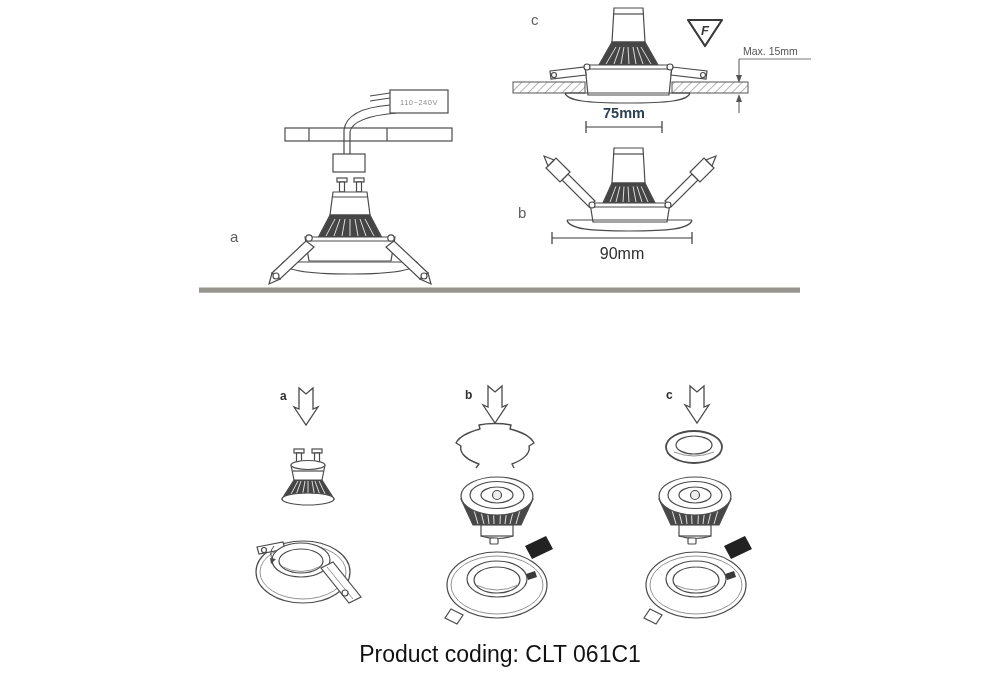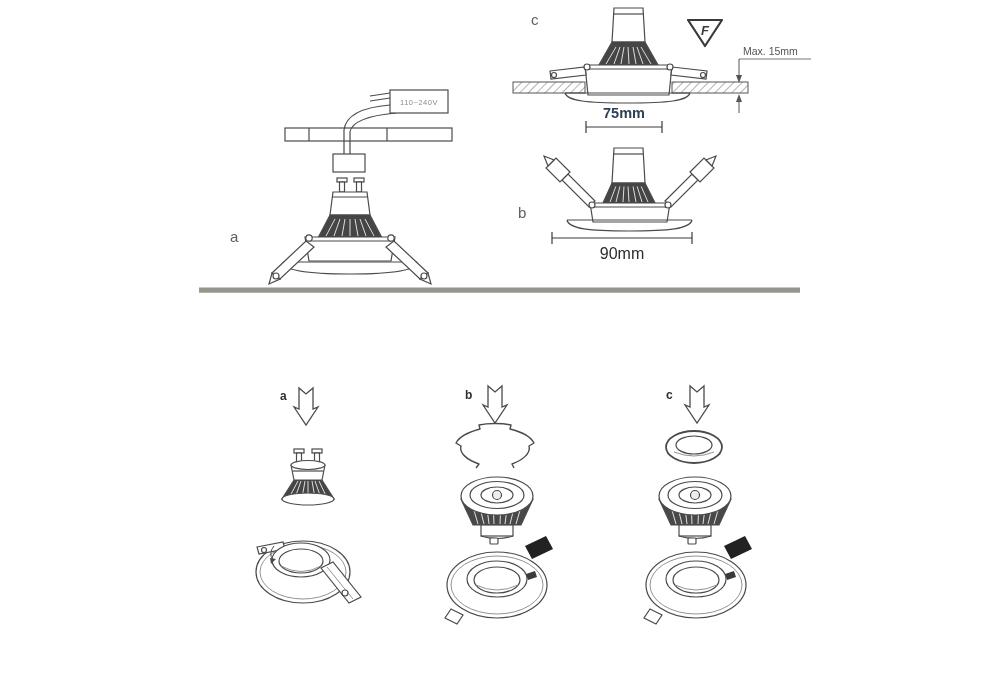--- a/index.html
+++ b/index.html
@@ -307,14 +307,15 @@
       <ellipse cx="67" cy="202" rx="46" ry="29" stroke="#777777" stroke-width="0.8" fill="none"></ellipse>
       <polygon points="95,163 116,153 123,166 102,176" fill="#222222" stroke="none"></polygon>
       <ellipse cx="67" cy="196" rx="30" ry="18"></ellipse>
       <ellipse cx="67" cy="197" rx="23" ry="13"></ellipse>
       <path d="M46,202 Q67,212 88,202" fill="none" stroke="#777777" stroke-width="0.8"></path>
       <polygon points="96,191 105,188 107,194 98,197" fill="#3a3a3a" stroke="none"></polygon>
       <polygon points="21,226 33,232 27,241 15,235"></polygon>
     </g>
   </svg>
 
+  <div class="caption">Product coding: CLT 061C1</div>
 
 </div>
 
 </body></html>

